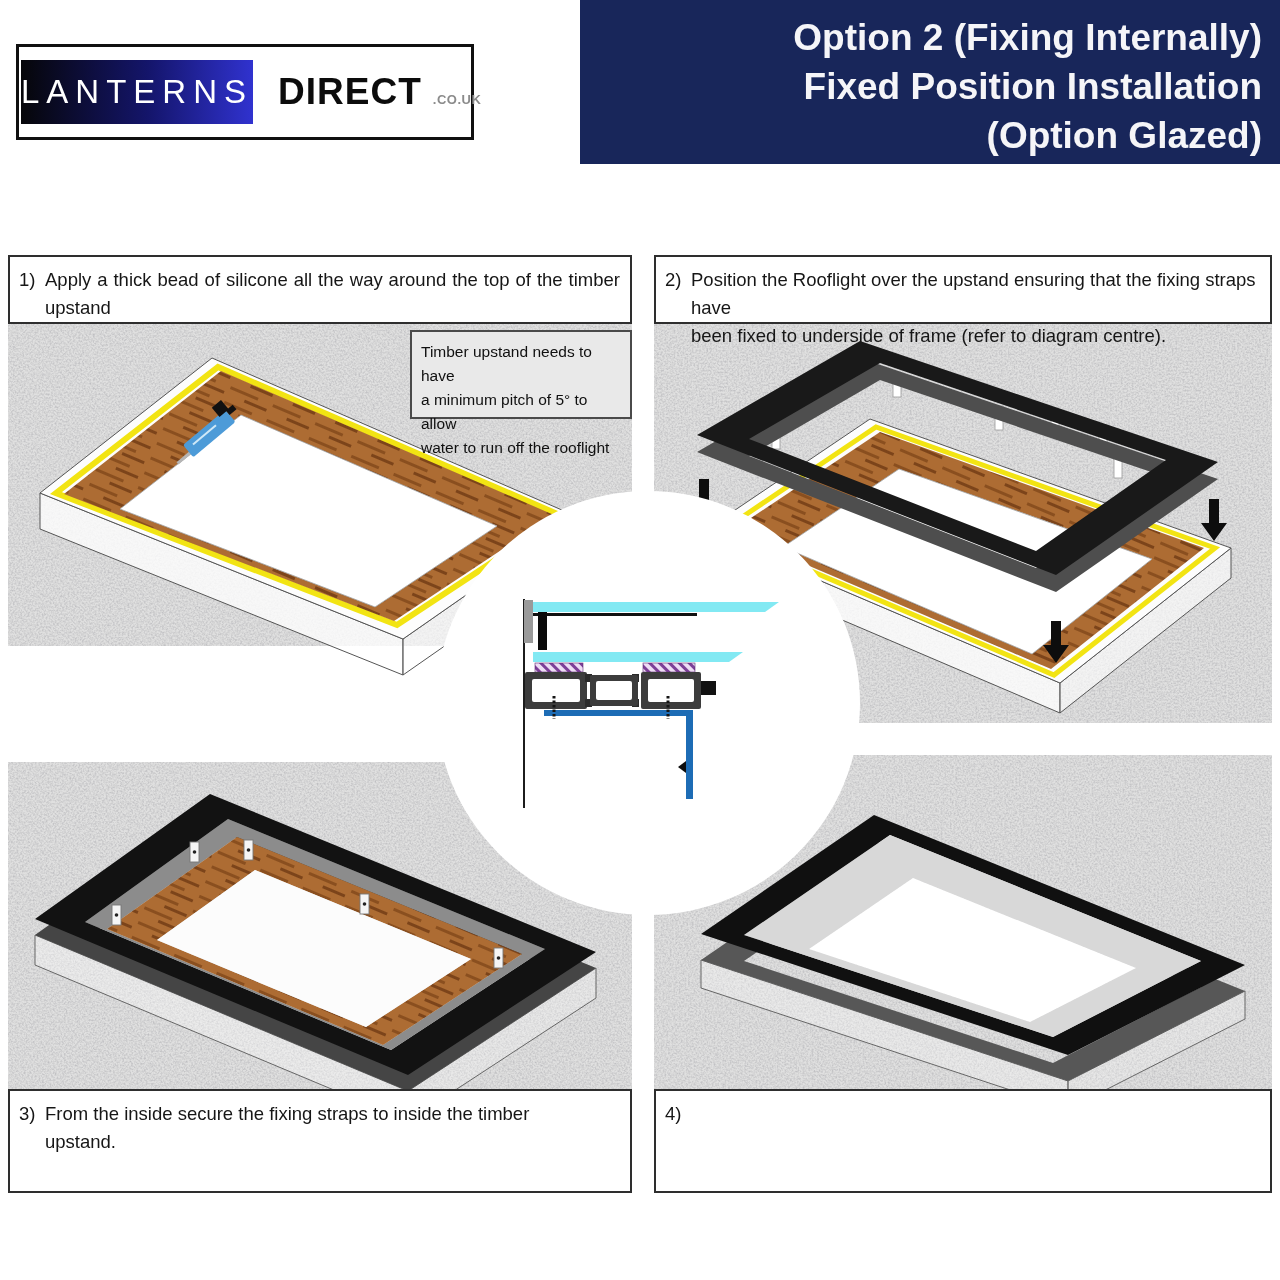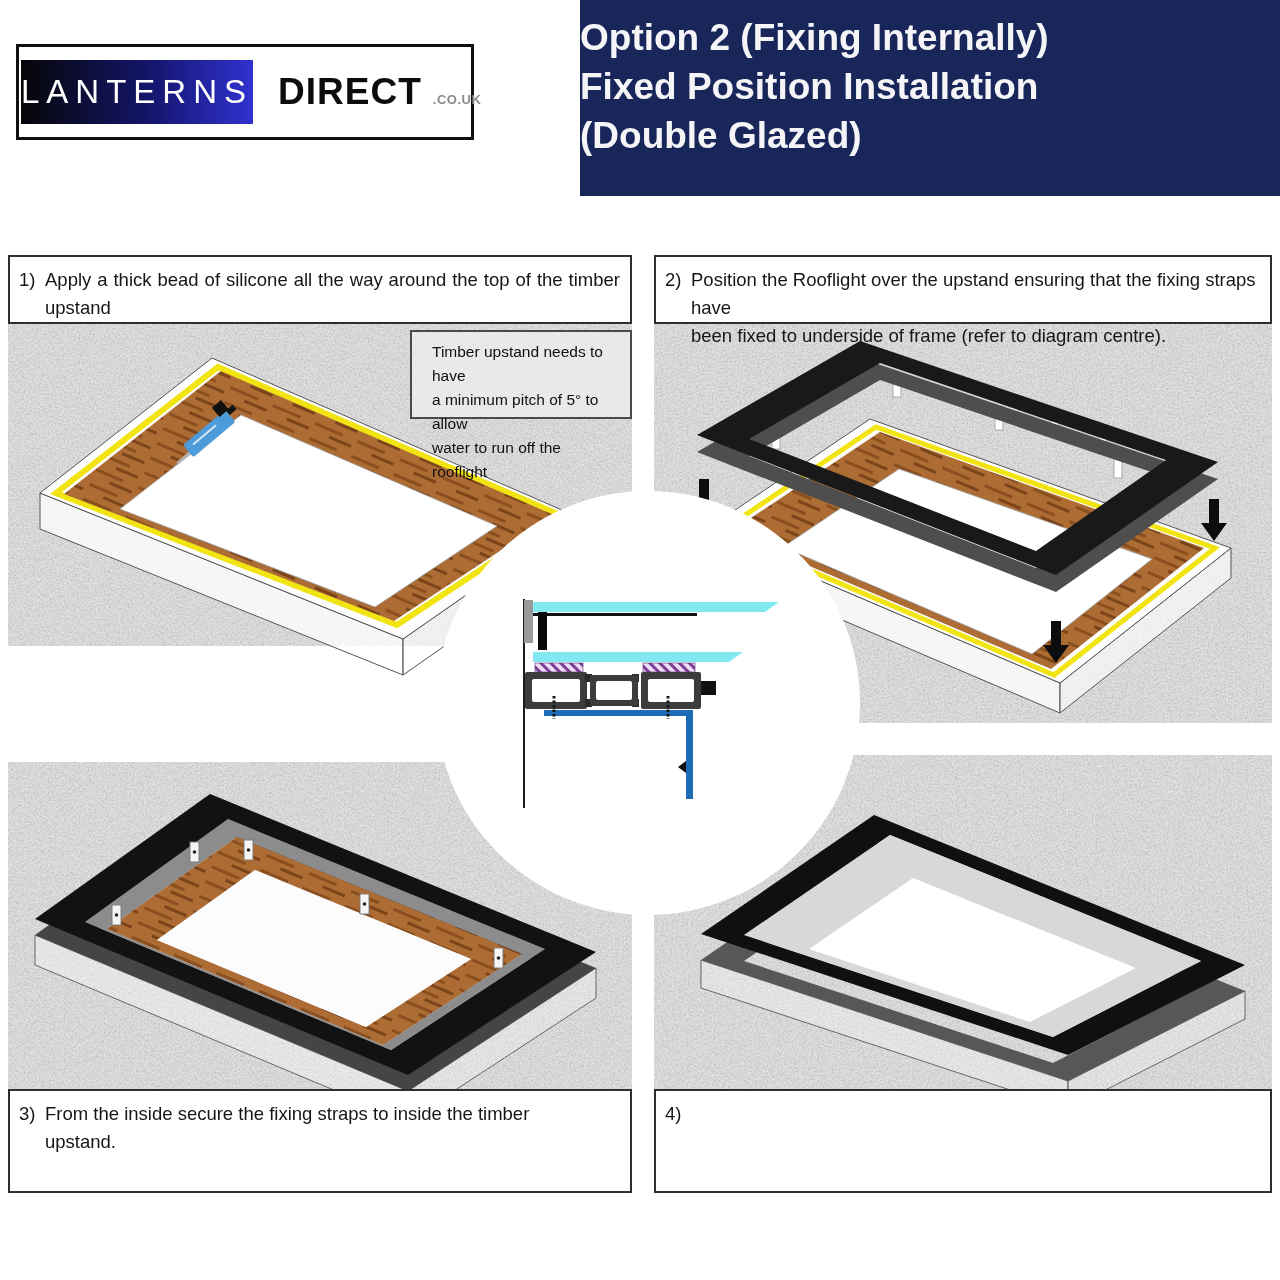--- a/index.html
+++ b/index.html
@@ -10,22 +10,22 @@
   .logo{position:absolute;left:16px;top:44px;width:452px;height:90px;background:#fff;
         border:3px solid #101010;display:flex;align-items:center;}
   .logo-blue{margin-left:2px;width:234px;height:64px;
         background:linear-gradient(90deg,#060609 0%,#14156b 55%,#3032cf 100%);
         display:flex;align-items:center;justify-content:center;}
   .logo-part1{color:#ffffff;font-size:33px;letter-spacing:7px;font-weight:400;}
   .logo-part2{color:#0c0c0c;font-size:37px;font-weight:bold;margin-left:25px;letter-spacing:1px;}
   .logo-suffix{color:#8b8b8b;font-size:13px;font-weight:bold;margin-left:11px;transform:translateY(7px);letter-spacing:.5px;}
 
   
-  .banner{position:absolute;left:580px;top:0;width:700px;height:196px;background:#18265a;
-          color:#f5f5f8;box-sizing:border-box;padding:14px 18px 0 0;}
+  .banner{position:absolute;left:580px;top:0;width:700px;height:164px;background:#18265a;
+          color:#f5f5f8;text-align:right;box-sizing:border-box;padding:14px 18px 0 0;}
   .banner div{font-size:37px;font-weight:bold;line-height:1.32;letter-spacing:0px;}
 
   
   .stepbox{position:absolute;background:#ffffff;border:2px solid #2e2e2e;box-sizing:border-box;
            display:flex;padding:9px 10px 0 9px;font-size:18.5px;line-height:1.5;color:#161616;z-index:3;}
   .stepnum{width:26px;flex:none;}
   .steptext{flex:1;white-space:pre-line;}
   .justify{white-space:normal;text-align:justify;}
   #box1{left:8px;top:255px;width:624px;height:69px;}
   #box2{left:654px;top:255px;width:618px;height:69px;}
@@ -34,21 +34,21 @@
 
   
   .illus{position:absolute;z-index:1;}
   #svg1{left:8px;top:323px;}
   #svg2{left:654px;top:323px;}
   #svg3{left:8px;top:758px;}
   #svg4{left:654px;top:753px;}
 
   
   .callout{position:absolute;left:410px;top:330px;width:222px;height:89px;background:#e9e9e9;
-           border:2px solid #4a4a4a;box-sizing:border-box;padding:8px 20px;font-size:15.5px;
+           border:2px solid #4a4a4a;box-sizing:border-box;padding:8px 9px;font-size:15.5px;
            line-height:1.55;color:#101010;white-space:pre-line;z-index:4;}
 
   
   .circle{position:absolute;left:436px;top:491px;width:424px;height:424px;border-radius:50%;
           background:#ffffff;z-index:5;}
 </style>
 </head>
 <body>
 
 <div class="page">
@@ -57,21 +57,21 @@
     <div class="logo-blue">
       <span class="logo-part1">LANTERNS</span>
     </div>
     <span class="logo-part2">DIRECT</span>
     <span class="logo-suffix">.CO.UK</span>
   </div>
 
   <div class="banner">
     <div>Option 2 (Fixing Internally)</div>
     <div>Fixed Position Installation</div>
-    <div>(Double Glazed)</div>
+    <div>(Option Glazed)</div>
   </div>
 
   <div class="stepbox" id="box1">
     <span class="stepnum">1)</span>
     <span class="steptext justify">Apply a thick bead of silicone all the way around the top of the timber upstand</span>
   </div>
   <div class="stepbox" id="box2">
     <span class="stepnum">2)</span>
     <span class="steptext">Position the Rooflight over the upstand ensuring that the fixing straps have
 been fixed to underside of frame (refer to diagram centre).</span>

